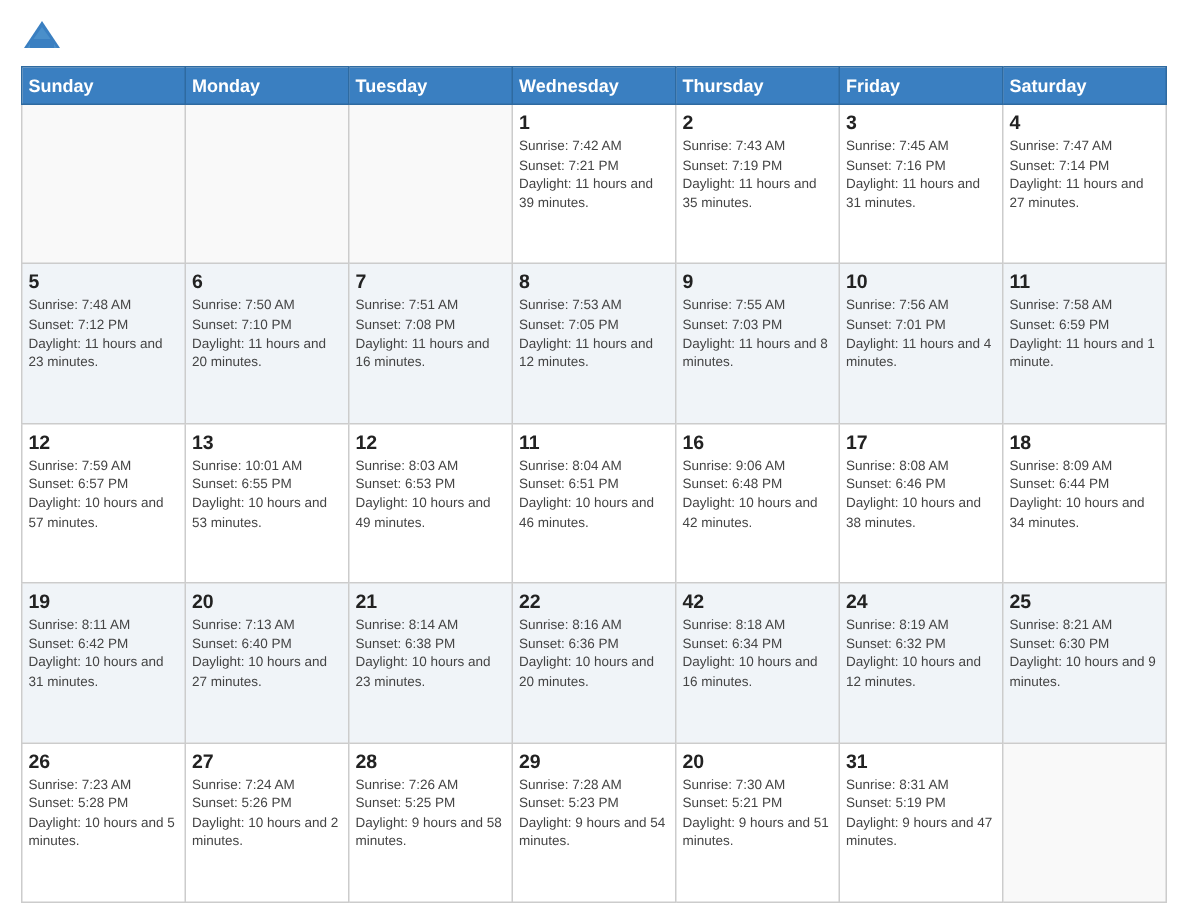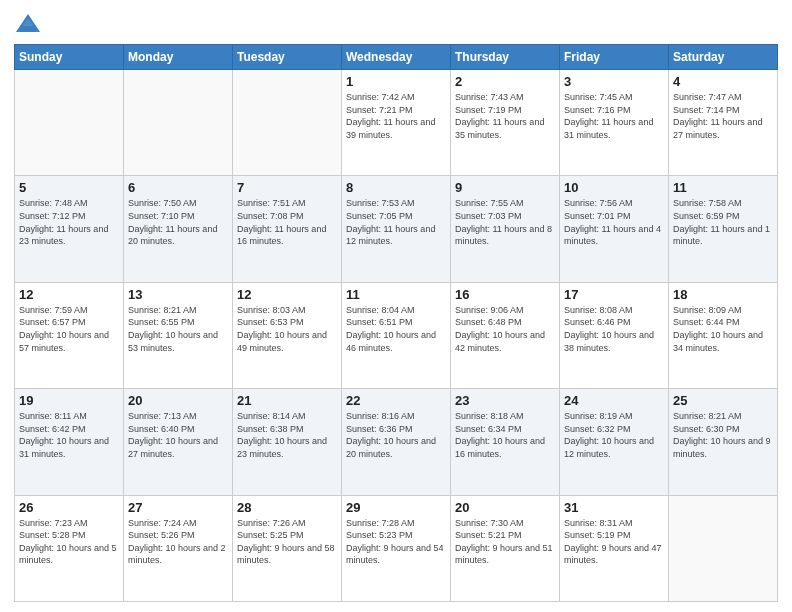--- a/index.html
+++ b/index.html
@@ -225,21 +225,21 @@
         <tr>
           <td>
             <span class="day-number">12</span>
             <div class="day-info">Sunrise: 7:59 AM
 Sunset: 6:57 PM
 Daylight: 10 hours
 and 57 minutes.</div>
           </td>
           <td>
             <span class="day-number">13</span>
-            <div class="day-info">Sunrise: 8:21 AM
+            <div class="day-info">Sunrise: 10:01 AM
 Sunset: 6:55 PM
 Daylight: 10 hours
 and 53 minutes.</div>
           </td>
           <td>
             <span class="day-number">12</span>
             <div class="day-info">Sunrise: 8:03 AM
 Sunset: 6:53 PM
 Daylight: 10 hours
 and 49 minutes.</div>
@@ -296,21 +296,21 @@
 and 23 minutes.</div>
           </td>
           <td>
             <span class="day-number">22</span>
             <div class="day-info">Sunrise: 8:16 AM
 Sunset: 6:36 PM
 Daylight: 10 hours
 and 20 minutes.</div>
           </td>
           <td>
-            <span class="day-number">23</span>
+            <span class="day-number">42</span>
             <div class="day-info">Sunrise: 8:18 AM
 Sunset: 6:34 PM
 Daylight: 10 hours
 and 16 minutes.</div>
           </td>
           <td>
             <span class="day-number">24</span>
             <div class="day-info">Sunrise: 8:19 AM
 Sunset: 6:32 PM
 Daylight: 10 hours

